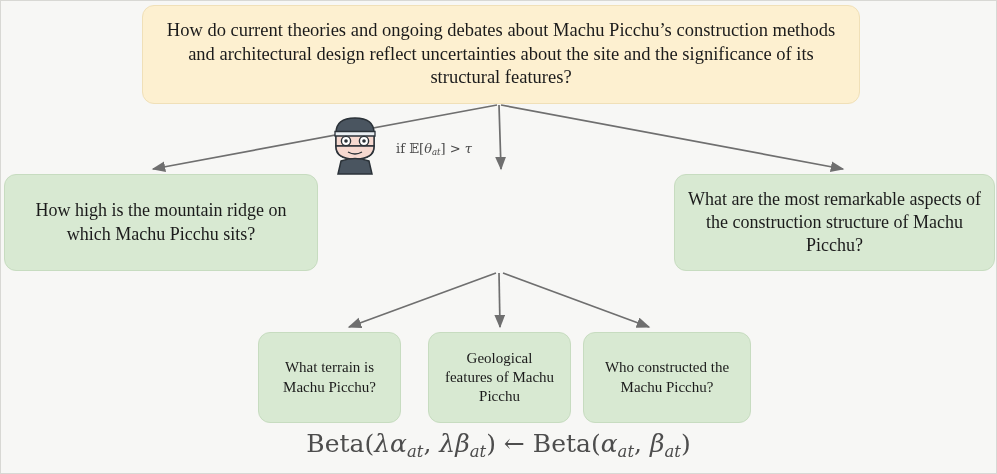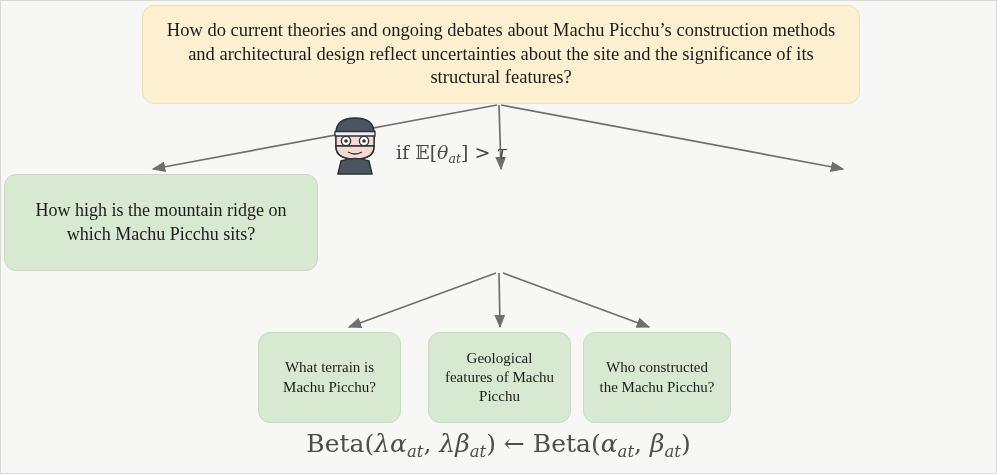--- a/index.html
+++ b/index.html
@@ -87,29 +87,29 @@
   }
   #n-c2 {
     left: 427px;
     top: 331px;
     width: 143px;
     height: 91px;
   }
   #n-c3 {
     left: 582px;
     top: 331px;
-    width: 148px;
+    width: 168px;
     height: 91px;
   }
 
   .formula-label {
     position: absolute;
     left: 395px;
     top: 140px;
-    font-size: 19px;
+    font-size: 13px;
     color: #4a4a4a;
     font-family: "DejaVu Serif", serif;
     white-space: nowrap;
   }
   .formula-label i { font-style: italic; }
   .sub {
     font-size: 0.66em;
     vertical-align: -0.28em;
   }
   .bbb {
@@ -161,20 +161,23 @@
 
   <div class="node node-root" id="root-node">
     <span>How do current theories and ongoing debates about Machu Picchu’s construction methods and architectural design reflect uncertainties about the site and the significance of its structural features?</span>
   </div>
 
   <div class="node node-green lvl1" id="n-left">
     <span>How high is the mountain ridge on which Machu Picchu sits?</span>
   </div>
 
 
+  <div class="node node-green lvl1" id="n-right">
+    <span>What are the most remarkable aspects of the construction structure of Machu Picchu?</span>
+  </div>
 
   <div class="node node-green lvl2" id="n-c1">
     <span>What terrain is Machu Picchu?</span>
   </div>
 
   <div class="node node-green lvl2" id="n-c2">
     <span>Geological features of Machu Picchu</span>
   </div>
 
   <div class="node node-green lvl2" id="n-c3">

